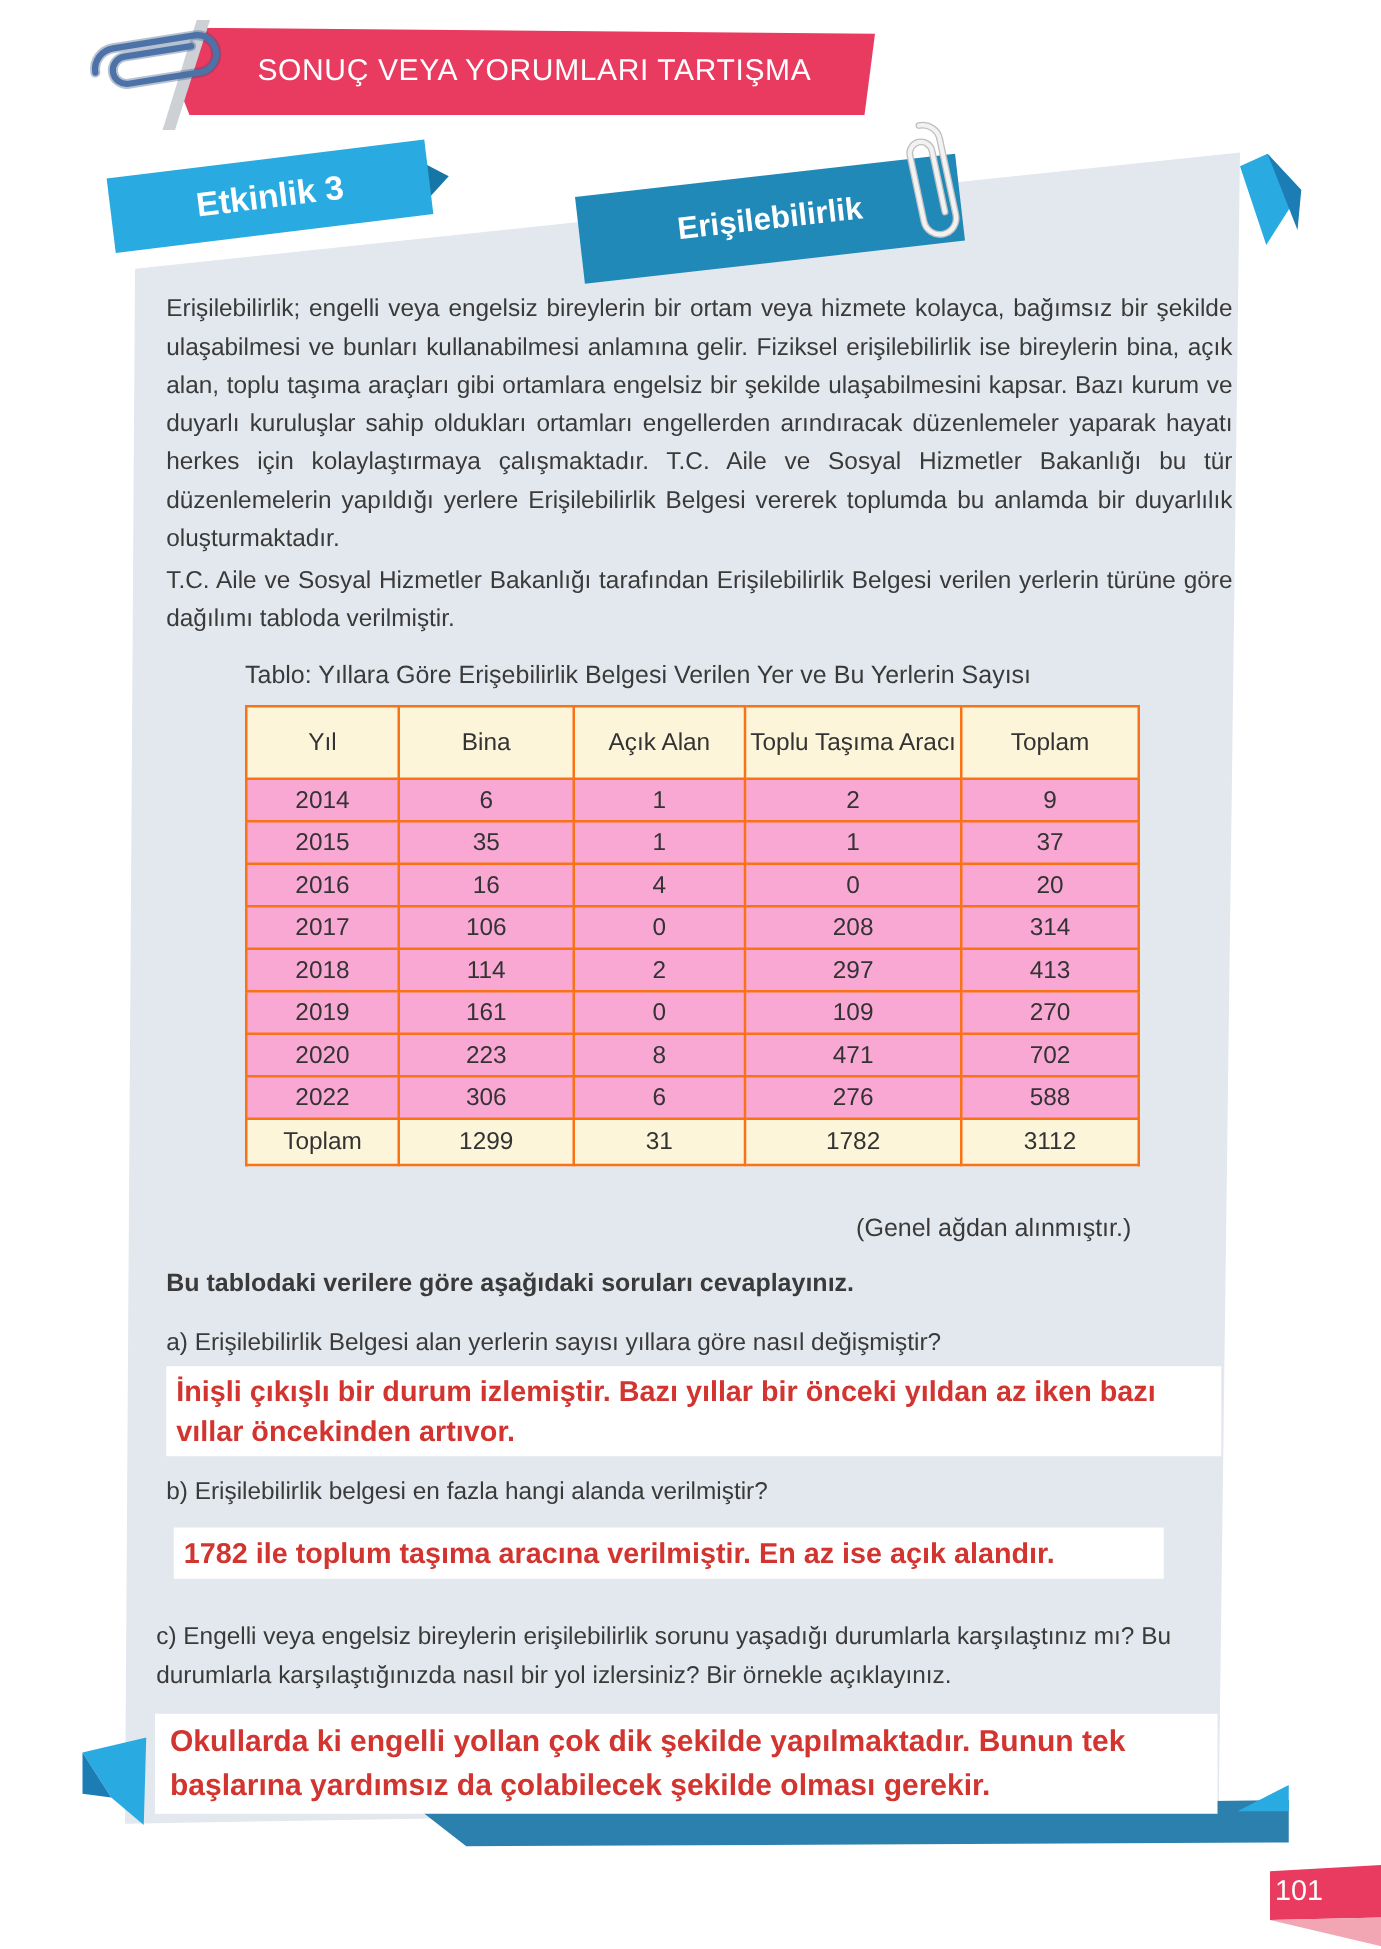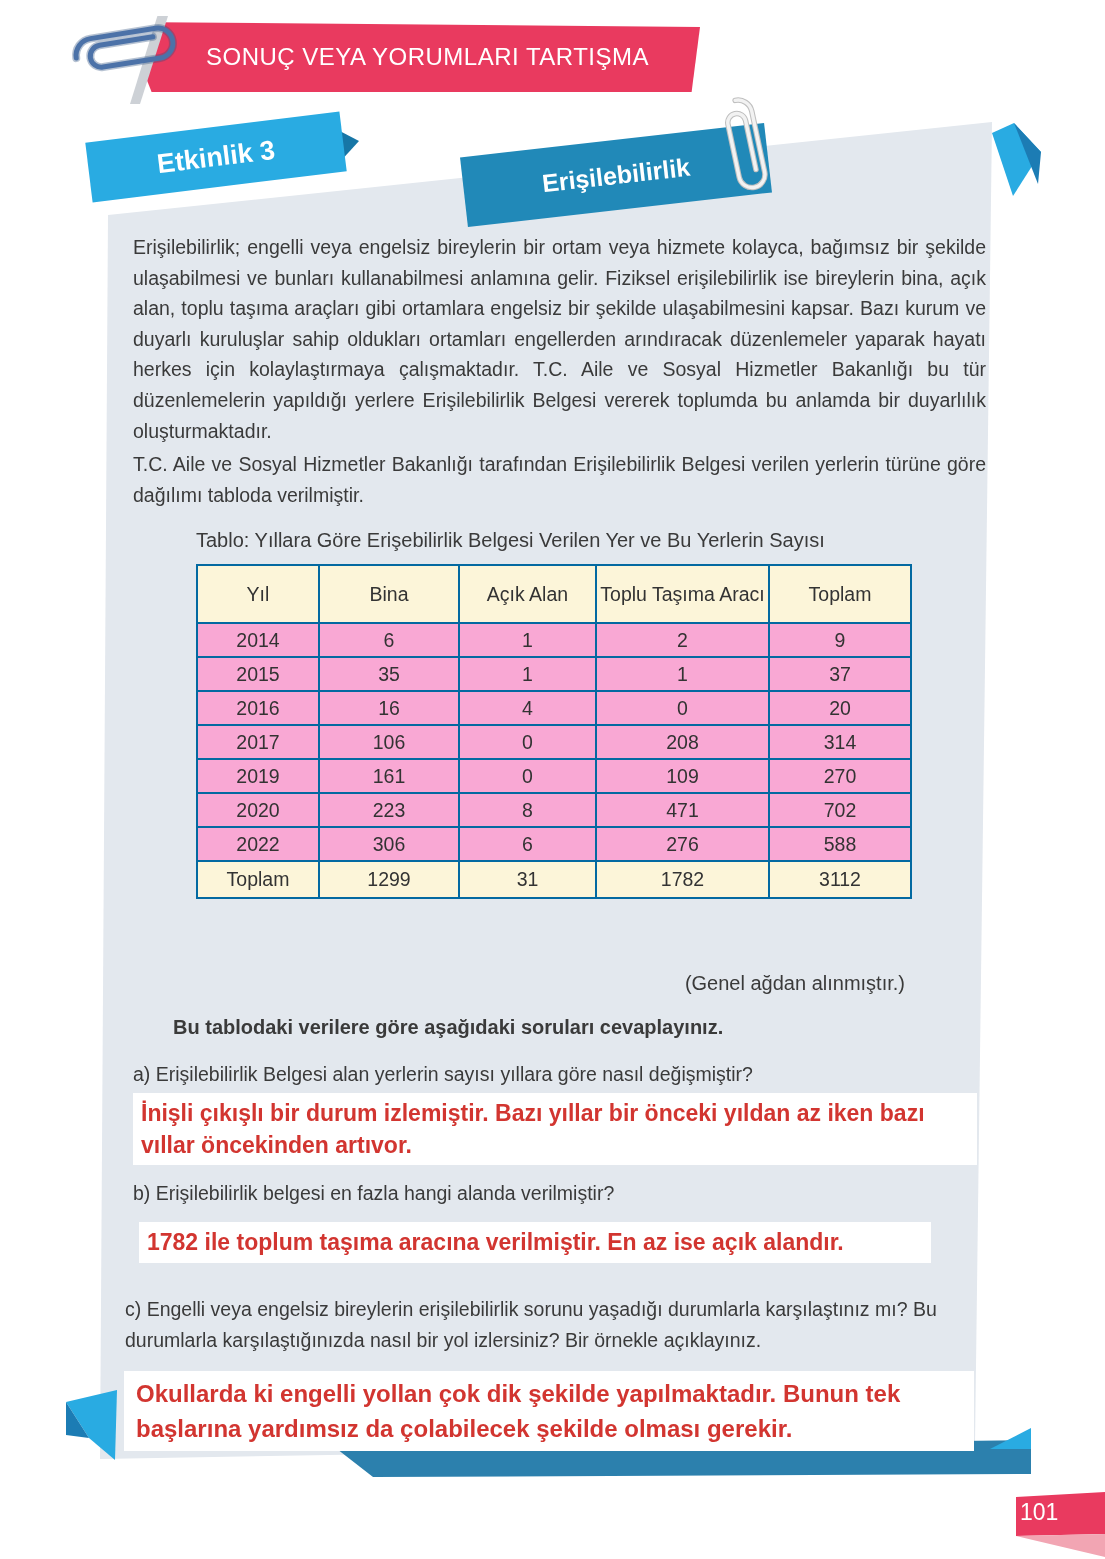--- a/index.html
+++ b/index.html
@@ -34,34 +34,34 @@
     left:463px;top:140px;width:306px;height:70px;background:#2189B8;
     transform:rotate(-6.5deg);transform-origin:center;
     display:flex;align-items:center;justify-content:center;z-index:3;
   }
   .banner-topic span{color:#fff;font-weight:bold;font-size:25px;}
 
   
   .para{font-size:19.5px;line-height:30.6px;text-align:justify;}
   .caption{font-size:20px;}
   .source{font-size:20px;text-align:right;}
-  .q-intro{font-size:20px;font-weight:bold;margin-left:40px;}
+  .q-intro{font-size:20px;font-weight:bold;}
   .question{font-size:19.5px;}
   .answer{
     background:#ffffff;color:#D23530;font-weight:bold;
   }
   .u{}
 
   
   table.data{
     border-collapse:collapse;table-layout:fixed;width:714px;
     font-size:19.5px;color:#333;
   }
   table.data th, table.data td{
-    border:2px solid #0369a1;text-align:center;padding:0;
+    border:2px solid #f97316;text-align:center;padding:0;
     font-weight:normal;
   }
   table.data th{background:#FCF5D9;height:56px;line-height:24px;}
   table.data td{background:#f9a8d4;height:32px;}
   table.data tr.total td{background:#FCF5D9;height:35px;}
 
   .page-num{
     left:1020px;top:1499px;width:80px;text-align:left;
     color:#fff;font-size:23px;z-index:4;
   }
@@ -156,20 +156,27 @@
           <td>20</td>
     </tr>
     <tr>
       <td>2017</td>
           <td>106</td>
           <td>0</td>
           <td>208</td>
           <td>314</td>
     </tr>
     <tr>
+      <td>2018</td>
+          <td>114</td>
+          <td>2</td>
+          <td>297</td>
+          <td>413</td>
+    </tr>
+    <tr>
       <td>2019</td>
           <td>161</td>
           <td>0</td>
           <td>109</td>
           <td>270</td>
     </tr>
     <tr>
       <td>2020</td>
           <td>223</td>
           <td>8</td>

